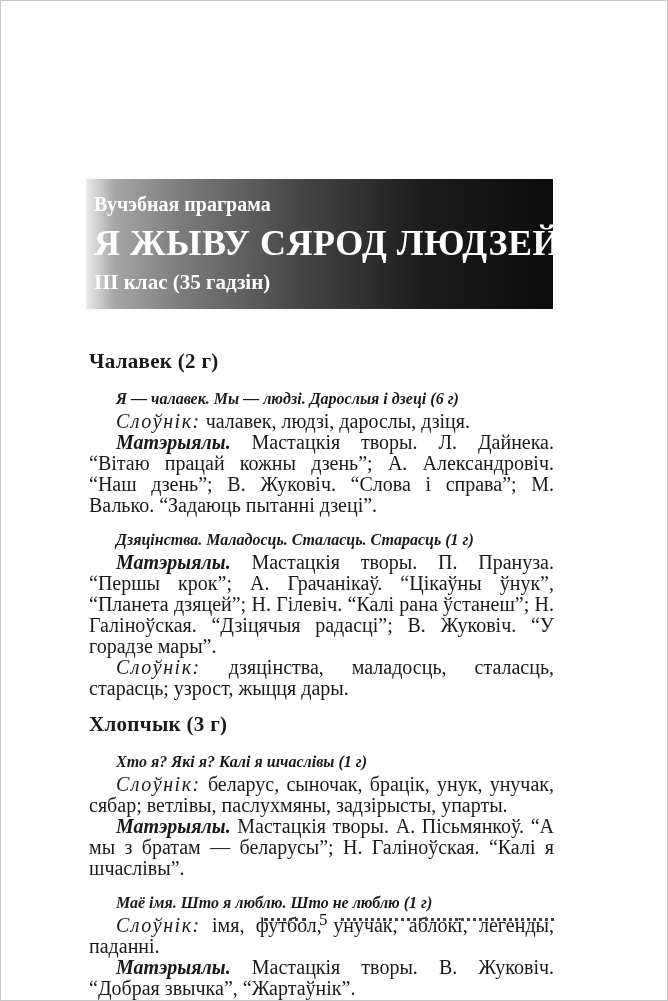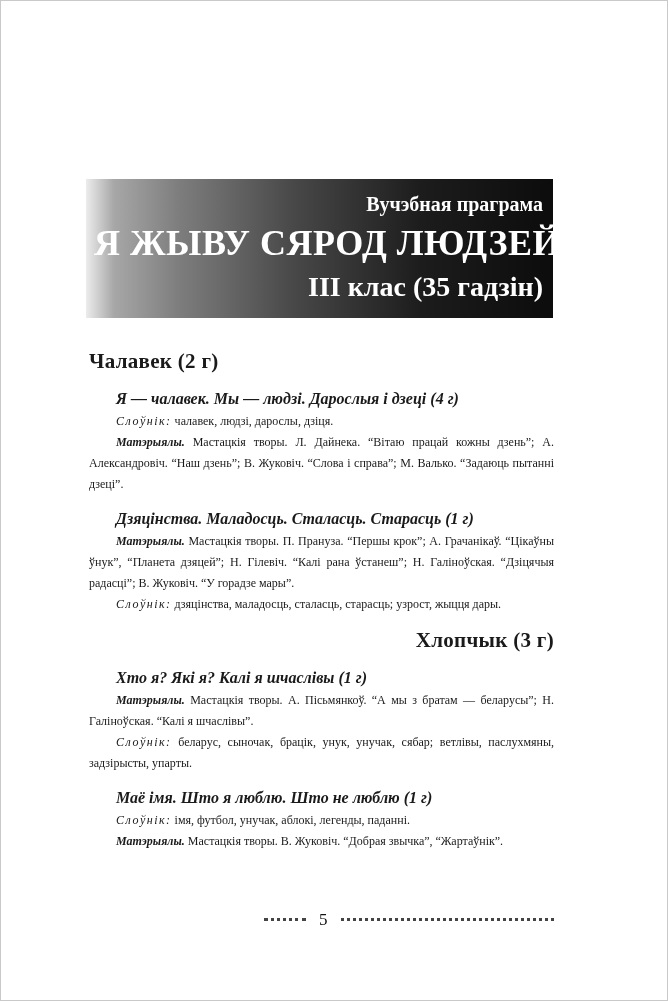--- a/index.html
+++ b/index.html
@@ -15,55 +15,54 @@
     overflow: hidden;
   }
 
   
   .banner {
     position: absolute;
     top: 178px;
     right: 114px;
     width: 467px;
     padding: 11px 10px 13px 8px;
-    text-align: right;
     color: #ffffff;
     background: linear-gradient(90deg,
       #ececec 0%, #a7a7a7 6%, #7d7d7d 20%, #474747 45%, #1c1c1c 72%, #0c0c0c 100%);
   }
   .banner-sub   { font-size: 20px; font-weight: bold; line-height: 1.45; }
   .banner-title { font-size: 36px; font-weight: bold; line-height: 1.38; letter-spacing: 0.5px; white-space: nowrap; }
-  .banner-class { font-size: 28px; font-weight: bold; line-height: 1.3; }
+  .banner-class { font-size: 21px; font-weight: bold; line-height: 1.3; }
 
   
   .content {
     position: absolute;
     left: 88px;
     top: 348px;
     width: 465px;
   }
   .section-heading {
     font-size: 21px;
     font-weight: bold;
     letter-spacing: 0.3px;
     margin: 0 0 14px 0;
   }
-  .section-heading.mt { margin-top: 12px; text-align: right; }
+  .section-heading.mt { margin-top: 12px; }
 
   .topic { margin-bottom: 13px; }
   .topic-title {
     font-size: 16px;
     line-height: 21px;
     font-weight: bold;
     font-style: italic;
     text-indent: 27px;
     margin-bottom: 2px;
   }
   .para {
-    font-size: 12px;
+    font-size: 20px;
     line-height: 21px;
     text-align: justify;
     text-indent: 27px;
   }
   .vocab-label { font-style: italic; letter-spacing: 1.5px; }
   .materials-label { font-style: italic; font-weight: bold; }
 
   
   .footer {
     position: absolute;
@@ -96,37 +95,37 @@
     <div class="banner-sub">Вучэбная праграма</div>
     <div class="banner-title">Я ЖЫВУ СЯРОД ЛЮДЗЕЙ</div>
     <div class="banner-class">III клас (35 гадзін)</div>
   </div>
 
   <div class="content">
 
     <h2 class="section-heading">Чалавек (2 г)</h2>
 
     <div class="topic">
-      <p class="topic-title">Я — чалавек. Мы — людзі. Дарослыя і дзеці (4 г)</p>
+      <p class="topic-title">Я — чалавек. Мы — людзі. Дарослыя і дзеці (6 г)</p>
       <p class="para"><span class="vocab-label">Слоўнік:</span><span> чалавек, людзі, дарослы, дзіця.</span></p>
       <p class="para"><span class="materials-label">Матэрыялы.</span><span> Мастацкія творы. Л. Дайнека. “Вітаю працай кожны дзень”; А. Александровіч. “Наш дзень”; В. Жуковіч. “Слова і справа”; М. Валько. “Задаюць пытанні дзеці”.</span></p>
     </div>
 
     <div class="topic">
       <p class="topic-title">Дзяцінства. Маладосць. Сталасць. Старасць (1 г)</p>
       <p class="para"><span class="materials-label">Матэрыялы.</span><span> Мастацкія творы. П. Прануза. “Першы крок”; А. Грачанікаў. “Цікаўны ўнук”, “Планета дзяцей”; Н. Гілевіч. “Калі рана ўстанеш”; Н. Галіноўская. “Дзіцячыя радасці”; В. Жуковіч. “У горадзе мары”.</span></p>
       <p class="para"><span class="vocab-label">Слоўнік:</span><span> дзяцінства, маладосць, сталасць, старасць; узрост, жыцця дары.</span></p>
     </div>
 
     <h2 class="section-heading mt">Хлопчык (3 г)</h2>
 
     <div class="topic">
       <p class="topic-title">Хто я? Які я? Калі я шчаслівы (1 г)</p>
+      <p class="para"><span class="vocab-label">Слоўнік:</span><span> беларус, сыночак, брацік, унук, унучак, сябар; ветлівы, паслухмяны, задзірысты, упарты.</span></p>
       <p class="para"><span class="materials-label">Матэрыялы.</span><span> Мастацкія творы. А. Пісьмянкоў. “А мы з братам — беларусы”; Н. Галіноўская. “Калі я шчаслівы”.</span></p>
-      <p class="para"><span class="vocab-label">Слоўнік:</span><span> беларус, сыночак, брацік, унук, унучак, сябар; ветлівы, паслухмяны, задзірысты, упарты.</span></p>
     </div>
 
     <div class="topic">
       <p class="topic-title">Маё імя. Што я люблю. Што не люблю (1 г)</p>
       <p class="para"><span class="vocab-label">Слоўнік:</span><span> імя, футбол, унучак, аблокі, легенды, паданні.</span></p>
       <p class="para"><span class="materials-label">Матэрыялы.</span><span> Мастацкія творы. В. Жуковіч. “Добрая звычка”, “Жартаўнік”.</span></p>
     </div>
 
   </div>
 

